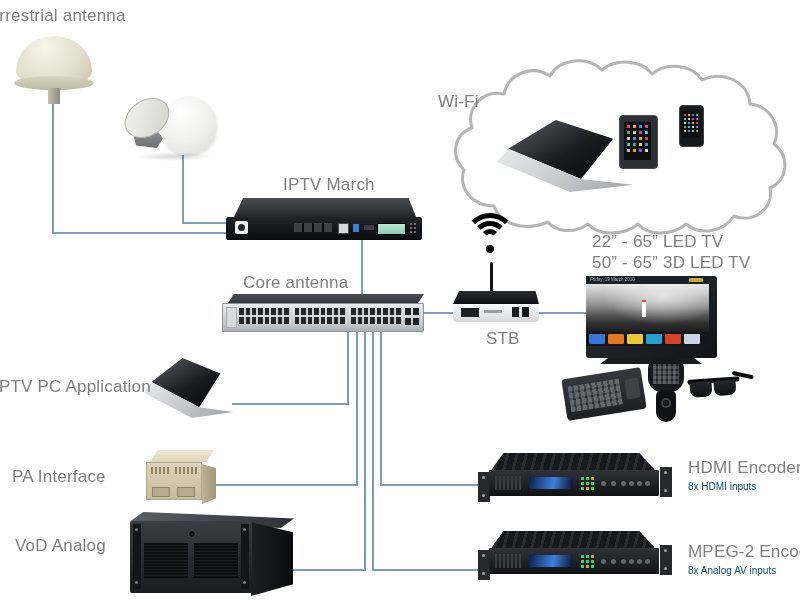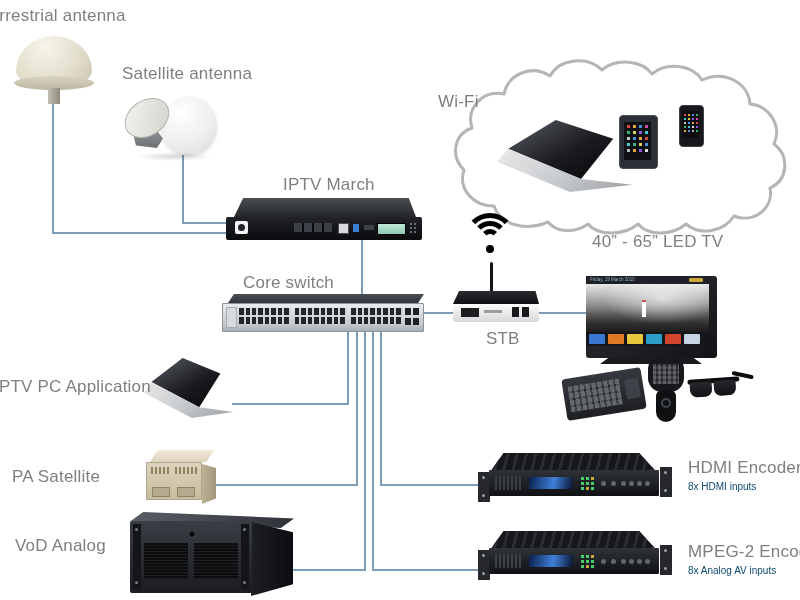--- a/index.html
+++ b/index.html
@@ -181,28 +181,28 @@
   <div class="cline" style="left:356px;top:330px;width:2px;height:156px;"></div>
   <div class="cline" style="left:206px;top:484px;width:152px;height:2px;"></div>
   <div class="cline" style="left:364px;top:330px;width:2px;height:241px;"></div>
   <div class="cline" style="left:288px;top:569px;width:78px;height:2px;"></div>
   <div class="cline" style="left:372px;top:330px;width:2px;height:241px;"></div>
   <div class="cline" style="left:372px;top:569px;width:110px;height:2px;"></div>
   <div class="cline" style="left:380px;top:330px;width:2px;height:156px;"></div>
   <div class="cline" style="left:380px;top:484px;width:102px;height:2px;"></div>
 
   <div class="lbl" style="left:-19px;top:6px;">Terrestrial antenna</div>
-  <div class="lbl" style="left:122px;top:64px;">Satellite antenna</div>
   <div class="lbl" style="left:283px;top:175px;">IPTV March</div>
-  <div class="lbl" style="left:243px;top:273px;">Core switch</div>
+  <div class="lbl" style="left:243px;top:273px;">Core antenna</div>
   <div class="lbl" style="left:438px;top:92px;">Wi-Fi</div>
   <div class="lbl" style="left:486px;top:329px;">STB</div>
-  <div class="lbl" style="left:592px;top:232px;">40” - 65” LED TV</div>
+  <div class="lbl" style="left:592px;top:232px;">22” - 65” LED TV</div>
+  <div class="lbl" style="left:592px;top:253px;">50” - 65” 3D LED TV</div>
   <div class="lbl" style="left:-6px;top:377px;">IPTV PC Application</div>
-  <div class="lbl" style="left:12px;top:467px;">PA Satellite</div>
+  <div class="lbl" style="left:12px;top:467px;">PA Interface</div>
   <div class="lbl" style="left:15px;top:536px;">VoD Analog</div>
   <div class="lbl" style="left:688px;top:458px;">HDMI Encoder</div>
   <div class="sublbl" style="left:688px;top:481px;">8x HDMI inputs</div>
   <div class="lbl" style="left:688px;top:542px;">MPEG-2 Encoder</div>
   <div class="sublbl" style="left:688px;top:565px;">8x Analog AV inputs</div>
 
   <div class="dev" style="left:14px;top:34px;width:80px;height:72px;">
     <div class="abs t-dome"></div>
     <div class="abs t-rim"></div>
     <div class="abs t-stem"></div>

